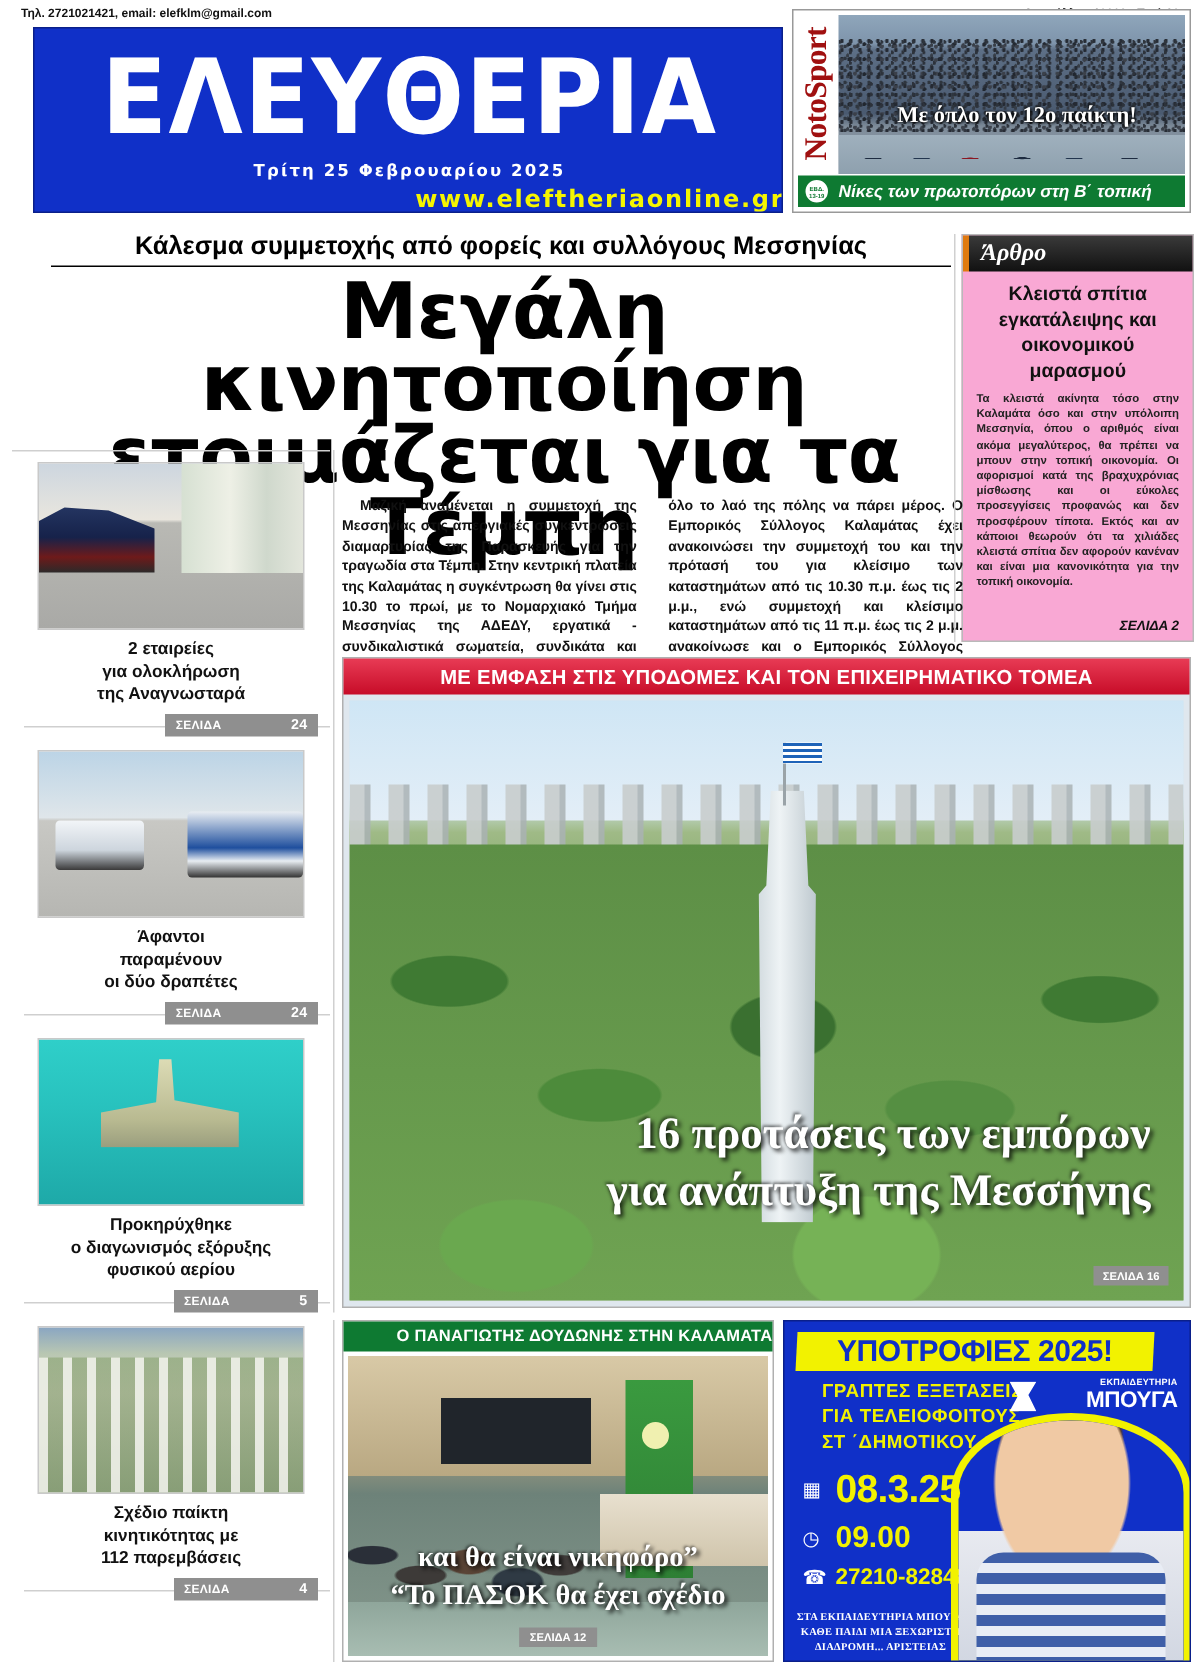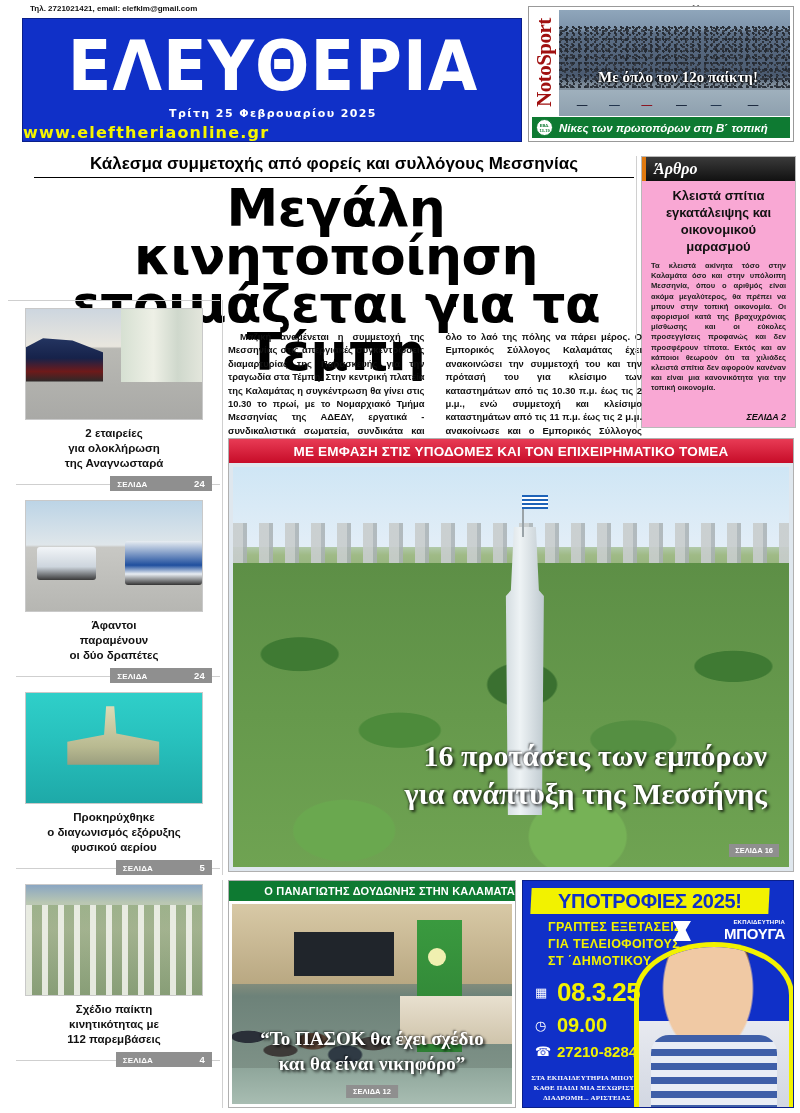--- a/index.html
+++ b/index.html
@@ -8,21 +8,21 @@
     background: #ffffff;
     font-family: "Liberation Sans", sans-serif;
     overflow: hidden;
   }
   .page { position: relative; width: 800px; height: 1113px; background:#fff; }
 
   
   .topbar {
     position:absolute; left:0; top:0; width:800px; height:16px;
     display:flex; align-items:center; justify-content:space-between;
-    padding: 0 30px; font-size:8px; font-weight:bold; color:#111;
+    padding: 0 14px; font-size:8px; font-weight:bold; color:#111;
   }
 
   
   .masthead {
     position:absolute; left:22px; top:18px; width:500px; height:124px;
     background:#1030c8; border:1px solid #0a1f8a;
     overflow:hidden;
   }
   .logo-word {
     position:absolute; left:0; top:4px; width:500px;
@@ -31,21 +31,21 @@
     font-size:64px; font-weight:bold; color:#ffffff;
     letter-spacing:1px; line-height:86px;
     transform: scaleY(1.08);
   }
   .mast-date {
     position:absolute; left:0; top:88px; width:500px; text-align:center;
     color:#ffffff; font-size:11px; font-weight:bold; letter-spacing:1.4px;
     font-family:"DejaVu Sans", sans-serif;
   }
   .mast-url {
-    position:absolute; left:0; top:104px; width:500px; text-align:left;
+    position:absolute; left:0; top:104px; width:500px; text-align:right;
     color:#f5f500; font-size:16px; font-weight:bold; letter-spacing:1.2px;
     font-family:"DejaVu Sans", sans-serif;
   }
 
   
   .notosport {
     position:absolute; left:528px; top:6px; width:266px; height:136px;
     border:1px solid #999; background:#fff;
   }
   .ns-photo {
@@ -540,22 +540,22 @@
     </div>
     <div class="pasok-photo">
       <div class="pk-wall"></div>
       <div class="pk-dark"></div>
       <div class="pk-green"></div>
       <div class="pk-sun"></div>
       <div class="pk-table"></div>
       <div class="pk-floor"></div>
       <div class="pk-crowd"></div>
       <div class="pasok-quote">
+        <div>και θα είναι νικηφόρο”</div>
         <div>“Το ΠΑΣΟΚ θα έχει σχέδιο</div>
-        <div>και θα είναι νικηφόρο”</div>
       </div>
       <div class="pasok-badge">ΣΕΛΙΔΑ 12</div>
     </div>
   </div>
 
   <div class="ad">
     <div class="ad-title">
       <span>ΥΠΟΤΡΟΦΙΕΣ 2025!</span>
     </div>
     <div class="ad-sub">

